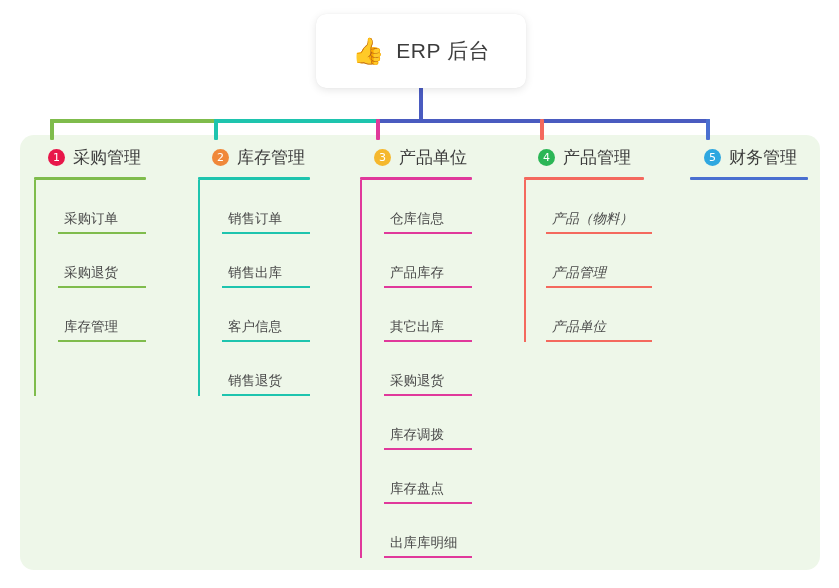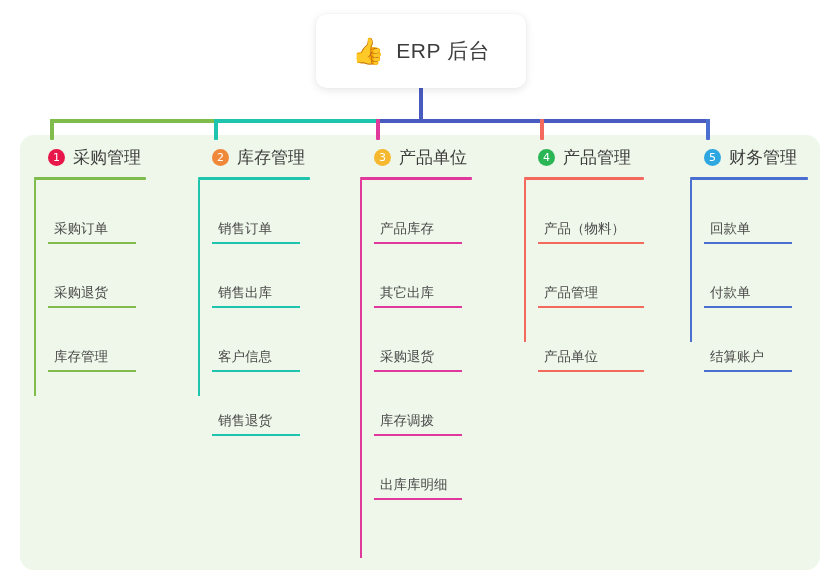--- a/index.html
+++ b/index.html
@@ -108,24 +108,25 @@
     margin-top: 0px;
   }
   .spine {
     position: absolute;
     left: 0px;
     top: 0px;
     width: 2px;
   }
   .leaf {
     position: relative;
-    height: 64px;
-    margin-left: 0px;
+    height: 54px;
+    margin-left: 8px;
     display: flex;
     align-items: flex-end;
+    justify-content: flex-end;
   }
   .leaf-inner {
     position: relative;
     margin-left: 14px;
     padding-bottom: 6px;
     width: 88px;
   }
   .leaf-label {
     font-size: 13.5px;
     color: #4a4a4a;
@@ -133,21 +134,21 @@
     display: block;
     padding-left: 6px;
   }
   .leaf-rule {
     position: absolute;
     left: 0;
     bottom: 0;
     height: 2px;
     width: 100%;
   }
-  .leaf-wide .leaf-inner { width: 106px; }
+  .leaf-wide .leaf-inner { width: 106px; font-style: italic; }
 </style>
 </head>
 <body>
 
 <div id="canvas">
 
   <div class="panel"></div>
 
   <div class="root-card">
     <span class="root-emoji">👍</span>
@@ -233,39 +234,51 @@
       <div class="column" style="left: 360px;">
         <div class="col-head">
           <span class="badge" style="background: rgb(245, 184, 46);">3</span>
           <span class="col-title">产品单位</span>
         </div>
         <div class="col-rule" style="background: rgb(224, 57, 155); width: 112px;"></div>
         <div class="leaf-wrap">
           <div class="spine" style="background: rgb(224, 57, 155); height: 378px;"></div>
           <div class="leaf">
             <div class="leaf-inner">
+              <span class="leaf-label">仓库信息</span>
+              <div class="leaf-rule" style="background: rgb(224, 57, 155);"></div>
+            </div>
+          </div>
+          <div class="leaf">
+            <div class="leaf-inner">
               <span class="leaf-label">产品库存</span>
               <div class="leaf-rule" style="background: rgb(224, 57, 155);"></div>
             </div>
           </div>
           <div class="leaf">
             <div class="leaf-inner">
               <span class="leaf-label">其它出库</span>
               <div class="leaf-rule" style="background: rgb(224, 57, 155);"></div>
             </div>
           </div>
           <div class="leaf">
             <div class="leaf-inner">
               <span class="leaf-label">采购退货</span>
               <div class="leaf-rule" style="background: rgb(224, 57, 155);"></div>
             </div>
           </div>
           <div class="leaf">
             <div class="leaf-inner">
               <span class="leaf-label">库存调拨</span>
+              <div class="leaf-rule" style="background: rgb(224, 57, 155);"></div>
+            </div>
+          </div>
+          <div class="leaf">
+            <div class="leaf-inner">
+              <span class="leaf-label">库存盘点</span>
               <div class="leaf-rule" style="background: rgb(224, 57, 155);"></div>
             </div>
           </div>
           <div class="leaf">
             <div class="leaf-inner">
               <span class="leaf-label">出库库明细</span>
               <div class="leaf-rule" style="background: rgb(224, 57, 155);"></div>
             </div>
           </div>
         </div>
@@ -297,37 +310,16 @@
             </div>
           </div>
         </div>
       </div>
       <div class="column" style="left: 690px;">
         <div class="col-head">
           <span class="badge" style="background: rgb(46, 167, 224);">5</span>
           <span class="col-title">财务管理</span>
         </div>
         <div class="col-rule" style="background: rgb(74, 111, 208); width: 118px;"></div>
-        <div class="leaf-wrap">
-          <div class="spine" style="background: rgb(74, 111, 208); height: 162px;"></div>
-          <div class="leaf">
-            <div class="leaf-inner">
-              <span class="leaf-label">回款单</span>
-              <div class="leaf-rule" style="background: rgb(74, 111, 208);"></div>
-            </div>
-          </div>
-          <div class="leaf">
-            <div class="leaf-inner">
-              <span class="leaf-label">付款单</span>
-              <div class="leaf-rule" style="background: rgb(74, 111, 208);"></div>
-            </div>
-          </div>
-          <div class="leaf">
-            <div class="leaf-inner">
-              <span class="leaf-label">结算账户</span>
-              <div class="leaf-rule" style="background: rgb(74, 111, 208);"></div>
-            </div>
-          </div>
-        </div>
       </div>
     </div>
 
 </div>
 
 </body></html>

